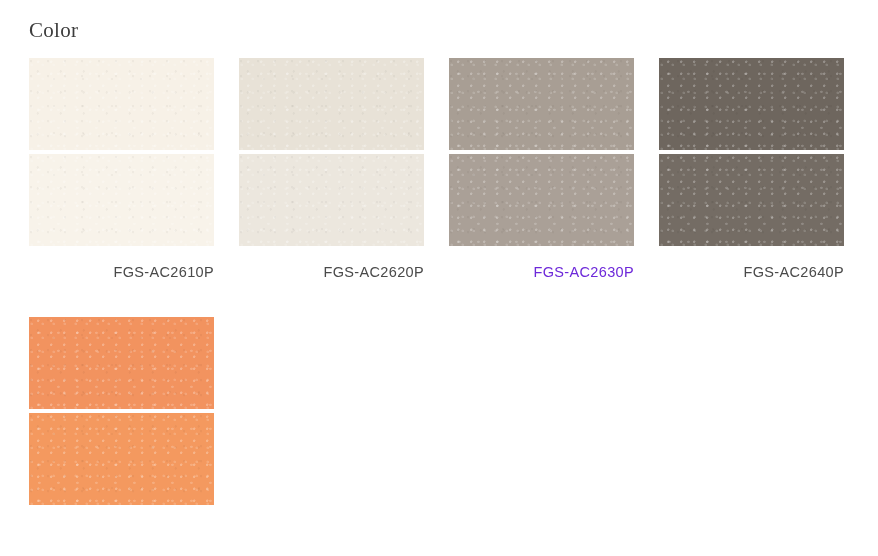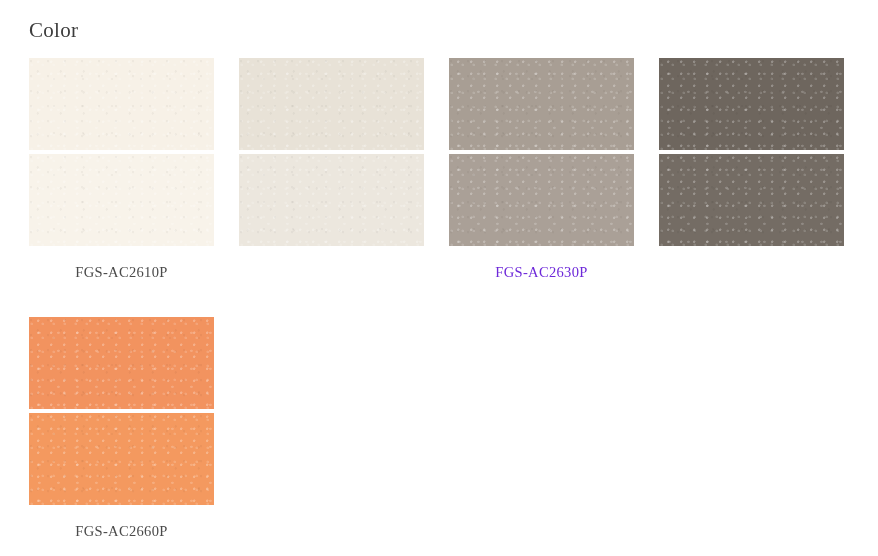--- a/index.html
+++ b/index.html
@@ -84,22 +84,22 @@
       radial-gradient(circle at 71% 31%, rgba(255,255,255,0.30) 0 1px, transparent 1.5px),
       radial-gradient(circle at 86% 78%, rgba(0,0,0,0.035) 0 1px, transparent 1.4px),
       radial-gradient(circle at 55% 88%, rgba(255,255,255,0.22) 0 1px, transparent 1.5px),
       radial-gradient(circle at 25% 49%, rgba(255,255,255,0.18) 0 1px, transparent 1.6px);
     background-size: 17px 15px, 23px 21px, 13px 12px, 29px 27px, 19px 18px, 11px 14px;
     opacity: 0.9;
   }
 
   .swatch-label {
     margin-top: 17px;
-    text-align: center;
-    font-family: Liberation Serif, serif;
+    text-align: right;
+    font-family: Liberation Sans, sans-serif;
     font-size: 14.5px;
     line-height: 18px;
     letter-spacing: 0.35px;
     color: #4a4a4a;
     white-space: nowrap;
   }
 </style>
 </head>
 <body style="background-color: rgb(255, 255, 255);">
 
@@ -115,40 +115,41 @@
         <div class="tile tile-bottom" style="background-color: rgb(248, 243, 234);"></div>
       </div>
       <div class="swatch-label" style="color: rgb(74, 74, 74);">FGS-AC2610P</div>
     </div>
 
     <div class="swatch">
       <div class="swatch-tiles" style="background-color: rgb(255, 255, 255);">
         <div class="tile tile-top" style="background-color: rgb(232, 226, 215);"></div>
         <div class="tile tile-bottom" style="background-color: rgb(236, 231, 222);"></div>
       </div>
+      <div class="swatch-label" style="color: rgb(74, 74, 74);">FGS-AC2620P</div>
     </div>
 
     <div class="swatch">
       <div class="swatch-tiles" style="background-color: rgb(255, 255, 255);">
         <div class="tile tile-top" style="background-color: rgb(168, 158, 148);"></div>
         <div class="tile tile-bottom" style="background-color: rgb(170, 160, 151);"></div>
       </div>
       <div class="swatch-label" style="color: #6d28d9;">FGS-AC2630P</div>
     </div>
 
     <div class="swatch">
       <div class="swatch-tiles" style="background-color: rgb(255, 255, 255);">
         <div class="tile tile-top" style="background-color: rgb(110, 102, 94);"></div>
         <div class="tile tile-bottom" style="background-color: rgb(116, 108, 100);"></div>
       </div>
+      <div class="swatch-label" style="color: rgb(74, 74, 74);">FGS-AC2640P</div>
     </div>
 
 
     <div class="swatch">
       <div class="swatch-tiles" style="background-color: rgb(255, 255, 255);">
         <div class="tile tile-top" style="background-color: rgb(242, 147, 95);"></div>
         <div class="tile tile-bottom" style="background-color: rgb(244, 153, 95);"></div>
       </div>
-      <div class="swatch-label" style="color: rgb(74, 74, 74);">FGS-AC2660P</div>
     </div>
 
   </div>
 </div>
 
 </body></html>

